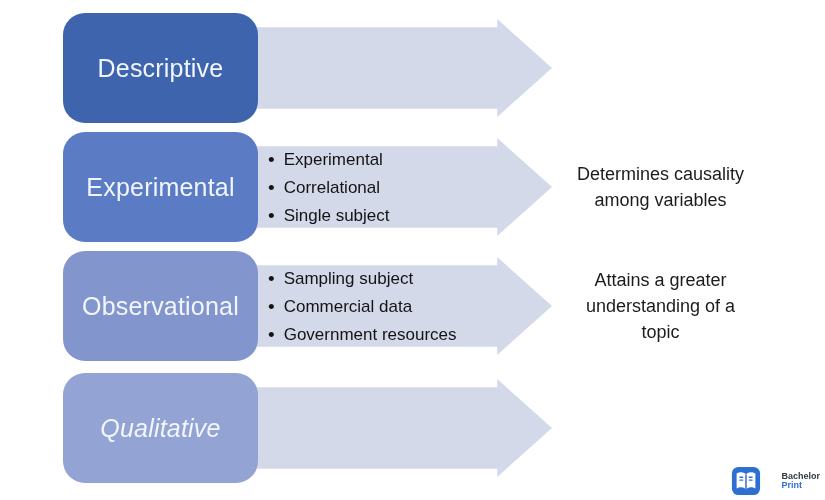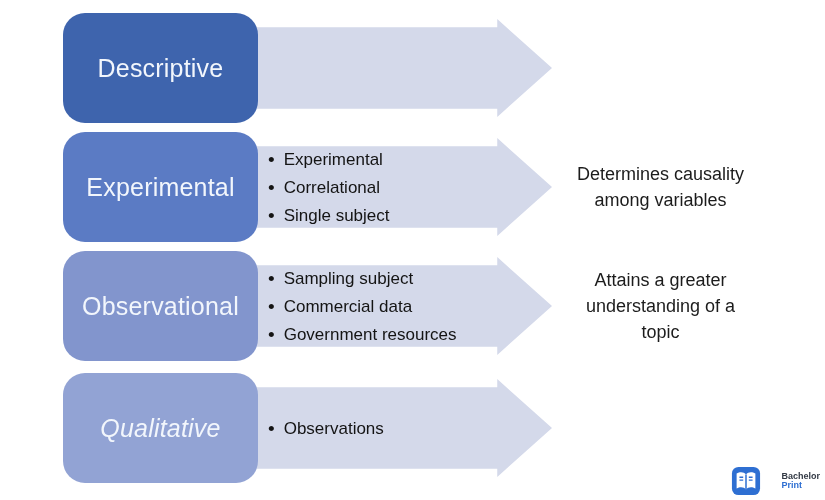--- a/index.html
+++ b/index.html
@@ -157,21 +157,20 @@
     </div>
   </div>
 
   <div class="row">
     <div class="category-box" style="background-color: rgb(146, 163, 212); font-style: italic;">
       <span class="category-label">Qualitative</span>
     </div>
     <div class="arrow-wrap">
       <div class="arrow-shape" style="background-color: rgb(212, 217, 234);"></div>
       <ul class="bullets">
-        <li>Observations</li>
       </ul>
     </div>
   </div>
 
   <div class="logo">
     <svg class="logo-icon" width="30" height="30" viewBox="0 0 32 32">
       <rect x="1" y="1" width="30" height="30" rx="7" fill="#2e6fd2"></rect>
       <path d="M6 8 C10 5.5 14 6.5 16 9 C18 6.5 22 5.5 26 8 L26 24 C22 21.5 18 22.5 16 25 C14 22.5 10 21.5 6 24 Z" fill="#ffffff"></path>
       <path d="M16 9 L16 25" stroke="#2e6fd2" stroke-width="1.6" fill="none"></path>
       <path d="M9 12 L13 12 M9 15 L13 15 M19 12 L23 12 M19 15 L23 15" stroke="#2e6fd2" stroke-width="1.4" fill="none"></path>

